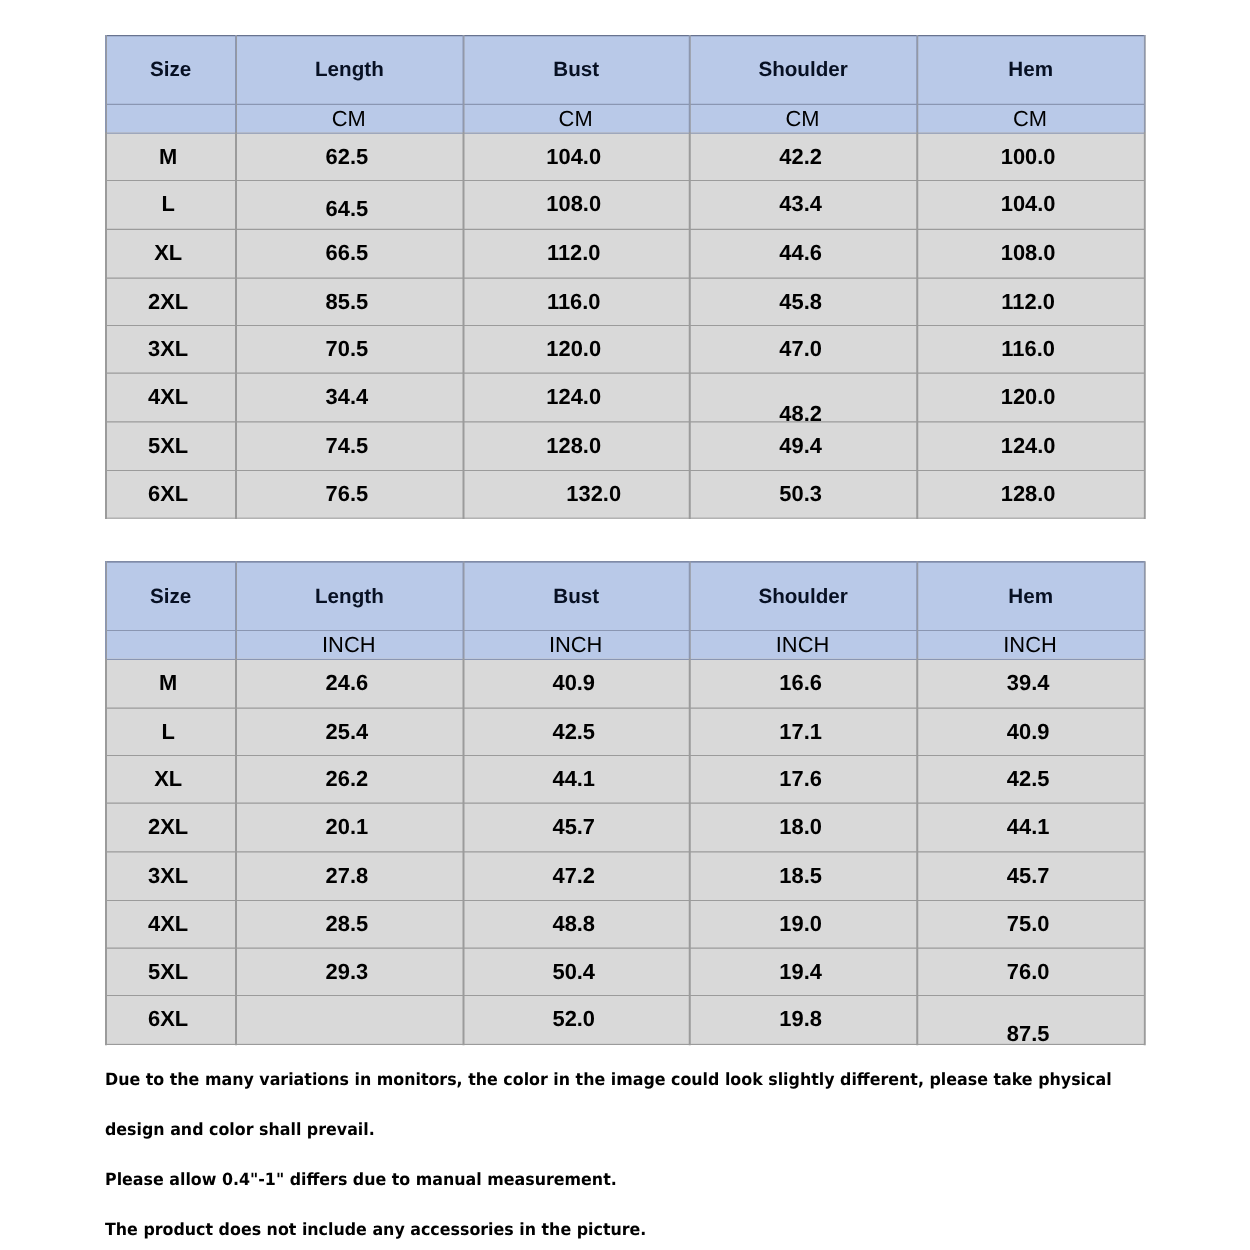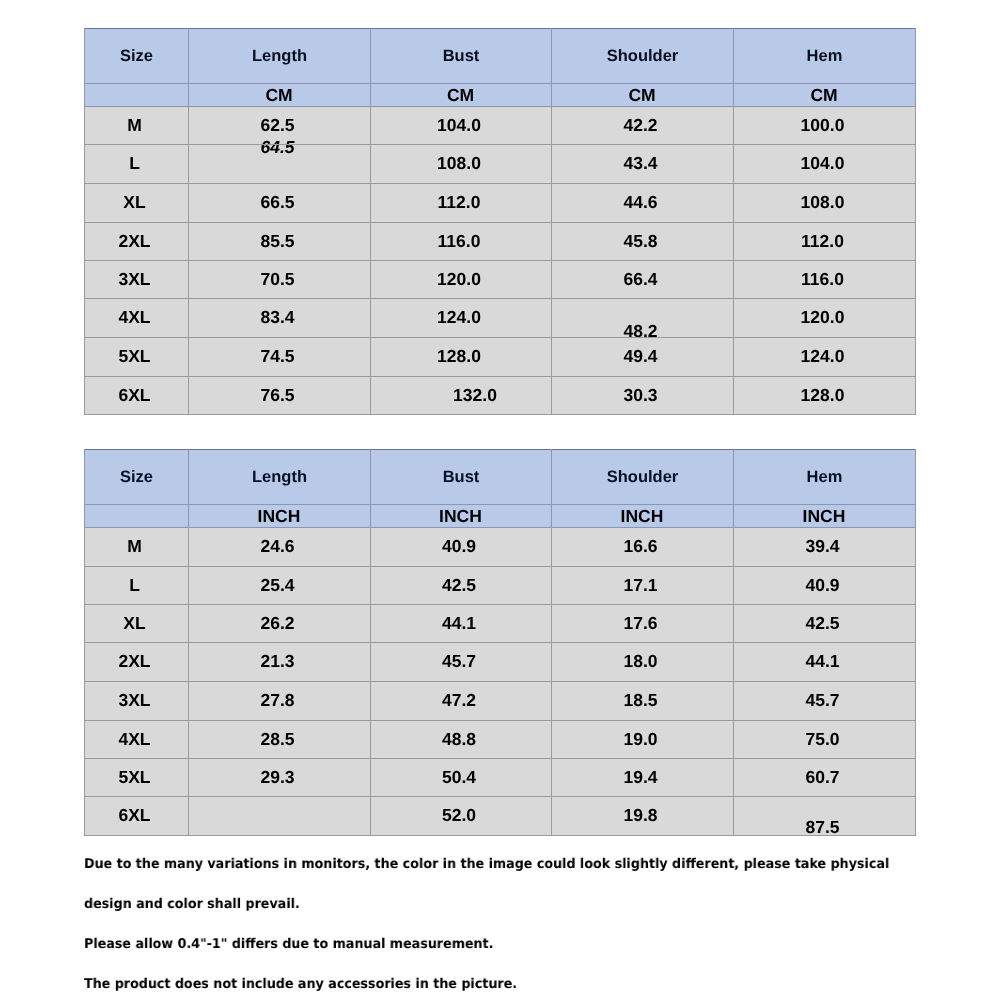--- a/index.html
+++ b/index.html
@@ -16,21 +16,21 @@
   .cellbox{position:absolute;box-sizing:border-box;
            display:flex;align-items:center;justify-content:center;
            text-align:center;will-change:transform;}
   .gl{position:absolute;background:#9b9b9b;}
   .gh{height:1px;}
   .gv{width:1px;}
   .gl.blue{background:#8a96b2;}
   .gl.top{background:#68738f;}
   .hdr{color:#071023;font-weight:bold;font-size:16.5px;
         transform:translate(0.5px,1px);}
-  .unit{color:#000;font-weight:bold;font-size:17.5px;
+  .unit{color:#000;font-weight:normal;font-size:17.5px;
         transform:translateY(0.5px);}
   .data{color:#000;font-weight:bold;font-size:17.5px;
         transform:translateX(-1.5px);}
   .note{position:absolute;left:84px;font-family:"DejaVu Sans",sans-serif;
         font-weight:bold;font-size:13.5px;color:#000;white-space:nowrap;
         letter-spacing:0px;line-height:1;
         transform:scaleX(0.94);transform-origin:0 0;will-change:transform;}
 </style>
 </head>
 <body>
@@ -48,53 +48,53 @@
     <div class="cellbox unit" style="left:104px;top:55px;width:182px;height:23px;">CM</div>
     <div class="cellbox unit" style="left:286px;top:55px;width:181px;height:23px;">CM</div>
     <div class="cellbox unit" style="left:467px;top:55px;width:182px;height:23px;">CM</div>
     <div class="cellbox unit" style="left:649px;top:55px;width:182px;height:23px;">CM</div>
     <div class="cellbox data sizecol" style="left:0px;top:78px;width:104px;height:38px;">M</div>
     <div class="cellbox data" style="left:104px;top:78px;width:182px;height:38px;">62.5</div>
     <div class="cellbox data" style="left:286px;top:78px;width:181px;height:38px;">104.0</div>
     <div class="cellbox data" style="left:467px;top:78px;width:182px;height:38px;">42.2</div>
     <div class="cellbox data" style="left:649px;top:78px;width:182px;height:38px;">100.0</div>
     <div class="cellbox data sizecol" style="left:0px;top:116px;width:104px;height:39px;">L</div>
-    <div class="cellbox data" style="left:104px;top:100px;width:182px;height:39px;font-style:italic;">64.5</div>
+    <div class="cellbox data" style="left:104px;top:120px;width:182px;height:39px;">64.5</div>
     <div class="cellbox data" style="left:286px;top:116px;width:181px;height:39px;">108.0</div>
     <div class="cellbox data" style="left:467px;top:116px;width:182px;height:39px;">43.4</div>
     <div class="cellbox data" style="left:649px;top:116px;width:182px;height:39px;">104.0</div>
     <div class="cellbox data sizecol" style="left:0px;top:155px;width:104px;height:39px;">XL</div>
     <div class="cellbox data" style="left:104px;top:155px;width:182px;height:39px;">66.5</div>
     <div class="cellbox data" style="left:286px;top:155px;width:181px;height:39px;">112.0</div>
     <div class="cellbox data" style="left:467px;top:155px;width:182px;height:39px;">44.6</div>
     <div class="cellbox data" style="left:649px;top:155px;width:182px;height:39px;">108.0</div>
     <div class="cellbox data sizecol" style="left:0px;top:194px;width:104px;height:38px;">2XL</div>
     <div class="cellbox data" style="left:104px;top:194px;width:182px;height:38px;">85.5</div>
     <div class="cellbox data" style="left:286px;top:194px;width:181px;height:38px;">116.0</div>
     <div class="cellbox data" style="left:467px;top:194px;width:182px;height:38px;">45.8</div>
     <div class="cellbox data" style="left:649px;top:194px;width:182px;height:38px;">112.0</div>
     <div class="cellbox data sizecol" style="left:0px;top:232px;width:104px;height:38px;">3XL</div>
     <div class="cellbox data" style="left:104px;top:232px;width:182px;height:38px;text-align:center;">70.5</div>
     <div class="cellbox data" style="left:286px;top:232px;width:181px;height:38px;">120.0</div>
-    <div class="cellbox data" style="left:467px;top:232px;width:182px;height:38px;">66.4</div>
+    <div class="cellbox data" style="left:467px;top:232px;width:182px;height:38px;">47.0</div>
     <div class="cellbox data" style="left:649px;top:232px;width:182px;height:38px;">116.0</div>
     <div class="cellbox data sizecol" style="left:0px;top:270px;width:104px;height:39px;">4XL</div>
-    <div class="cellbox data" style="left:104px;top:270px;width:182px;height:39px;">83.4</div>
+    <div class="cellbox data" style="left:104px;top:270px;width:182px;height:39px;">34.4</div>
     <div class="cellbox data" style="left:286px;top:270px;width:181px;height:39px;">124.0</div>
     <div class="cellbox data" style="left:467px;top:284px;width:182px;height:39px;">48.2</div>
     <div class="cellbox data" style="left:649px;top:270px;width:182px;height:39px;">120.0</div>
     <div class="cellbox data sizecol" style="left:0px;top:309px;width:104px;height:39px;">5XL</div>
     <div class="cellbox data" style="left:104px;top:309px;width:182px;height:39px;">74.5</div>
     <div class="cellbox data" style="left:286px;top:309px;width:181px;height:39px;">128.0</div>
     <div class="cellbox data" style="left:467px;top:309px;width:182px;height:39px;text-align:center;">49.4</div>
     <div class="cellbox data" style="left:649px;top:309px;width:182px;height:39px;">124.0</div>
     <div class="cellbox data sizecol" style="left:0px;top:348px;width:104px;height:38px;">6XL</div>
     <div class="cellbox data" style="left:104px;top:348px;width:182px;height:38px;">76.5</div>
     <div class="cellbox data" style="left:302px;top:348px;width:181px;height:38px;">132.0</div>
-    <div class="cellbox data" style="left:467px;top:348px;width:182px;height:38px;">30.3</div>
+    <div class="cellbox data" style="left:467px;top:348px;width:182px;height:38px;">50.3</div>
     <div class="cellbox data" style="left:649px;top:348px;width:182px;height:38px;">128.0</div>
       <div class="gl gh blue top" style="left:0;top:0px;width:832px;"></div>
       <div class="gl gh blue" style="left:0;top:55px;width:832px;"></div>
       <div class="gl gh blue" style="left:0;top:78px;width:832px;"></div>
       <div class="gl gh" style="left:0;top:116px;width:832px;"></div>
       <div class="gl gh" style="left:0;top:155px;width:832px;"></div>
       <div class="gl gh" style="left:0;top:194px;width:832px;"></div>
       <div class="gl gh" style="left:0;top:232px;width:832px;"></div>
       <div class="gl gh" style="left:0;top:270px;width:832px;"></div>
       <div class="gl gh" style="left:0;top:309px;width:832px;"></div>
@@ -135,39 +135,39 @@
     <div class="cellbox data" style="left:104px;top:117px;width:182px;height:38px;">25.4</div>
     <div class="cellbox data" style="left:286px;top:117px;width:181px;height:38px;">42.5</div>
     <div class="cellbox data" style="left:467px;top:117px;width:182px;height:38px;">17.1</div>
     <div class="cellbox data" style="left:649px;top:117px;width:182px;height:38px;">40.9</div>
     <div class="cellbox data sizecol" style="left:0px;top:155px;width:104px;height:38px;">XL</div>
     <div class="cellbox data" style="left:104px;top:155px;width:182px;height:38px;">26.2</div>
     <div class="cellbox data" style="left:286px;top:155px;width:181px;height:38px;">44.1</div>
     <div class="cellbox data" style="left:467px;top:155px;width:182px;height:38px;">17.6</div>
     <div class="cellbox data" style="left:649px;top:155px;width:182px;height:38px;">42.5</div>
     <div class="cellbox data sizecol" style="left:0px;top:193px;width:104px;height:39px;">2XL</div>
-    <div class="cellbox data" style="left:104px;top:193px;width:182px;height:39px;">21.3</div>
+    <div class="cellbox data" style="left:104px;top:193px;width:182px;height:39px;">20.1</div>
     <div class="cellbox data" style="left:286px;top:193px;width:181px;height:39px;">45.7</div>
     <div class="cellbox data" style="left:467px;top:193px;width:182px;height:39px;">18.0</div>
     <div class="cellbox data" style="left:649px;top:193px;width:182px;height:39px;">44.1</div>
     <div class="cellbox data sizecol" style="left:0px;top:232px;width:104px;height:39px;">3XL</div>
     <div class="cellbox data" style="left:104px;top:232px;width:182px;height:39px;text-align:center;">27.8</div>
     <div class="cellbox data" style="left:286px;top:232px;width:181px;height:39px;">47.2</div>
     <div class="cellbox data" style="left:467px;top:232px;width:182px;height:39px;">18.5</div>
     <div class="cellbox data" style="left:649px;top:232px;width:182px;height:39px;">45.7</div>
     <div class="cellbox data sizecol" style="left:0px;top:271px;width:104px;height:38px;">4XL</div>
     <div class="cellbox data" style="left:104px;top:271px;width:182px;height:38px;">28.5</div>
     <div class="cellbox data" style="left:286px;top:271px;width:181px;height:38px;">48.8</div>
     <div class="cellbox data" style="left:467px;top:271px;width:182px;height:38px;">19.0</div>
     <div class="cellbox data" style="left:649px;top:271px;width:182px;height:38px;">75.0</div>
     <div class="cellbox data sizecol" style="left:0px;top:309px;width:104px;height:38px;">5XL</div>
     <div class="cellbox data" style="left:104px;top:309px;width:182px;height:38px;">29.3</div>
     <div class="cellbox data" style="left:286px;top:309px;width:181px;height:38px;">50.4</div>
     <div class="cellbox data" style="left:467px;top:309px;width:182px;height:38px;">19.4</div>
-    <div class="cellbox data" style="left:649px;top:309px;width:182px;height:38px;">60.7</div>
+    <div class="cellbox data" style="left:649px;top:309px;width:182px;height:38px;">76.0</div>
     <div class="cellbox data sizecol" style="left:0px;top:347px;width:104px;height:39px;">6XL</div>
     <div class="cellbox data" style="left:286px;top:347px;width:181px;height:39px;">52.0</div>
     <div class="cellbox data" style="left:467px;top:347px;width:182px;height:39px;">19.8</div>
     <div class="cellbox data" style="left:649px;top:359px;width:182px;height:38px;">87.5</div>
       <div class="gl gh blue top" style="left:0;top:0px;width:832px;"></div>
       <div class="gl gh blue" style="left:0;top:55px;width:832px;"></div>
       <div class="gl gh blue" style="left:0;top:78px;width:832px;"></div>
       <div class="gl gh" style="left:0;top:117px;width:832px;"></div>
       <div class="gl gh" style="left:0;top:155px;width:832px;"></div>
       <div class="gl gh" style="left:0;top:193px;width:832px;"></div>

